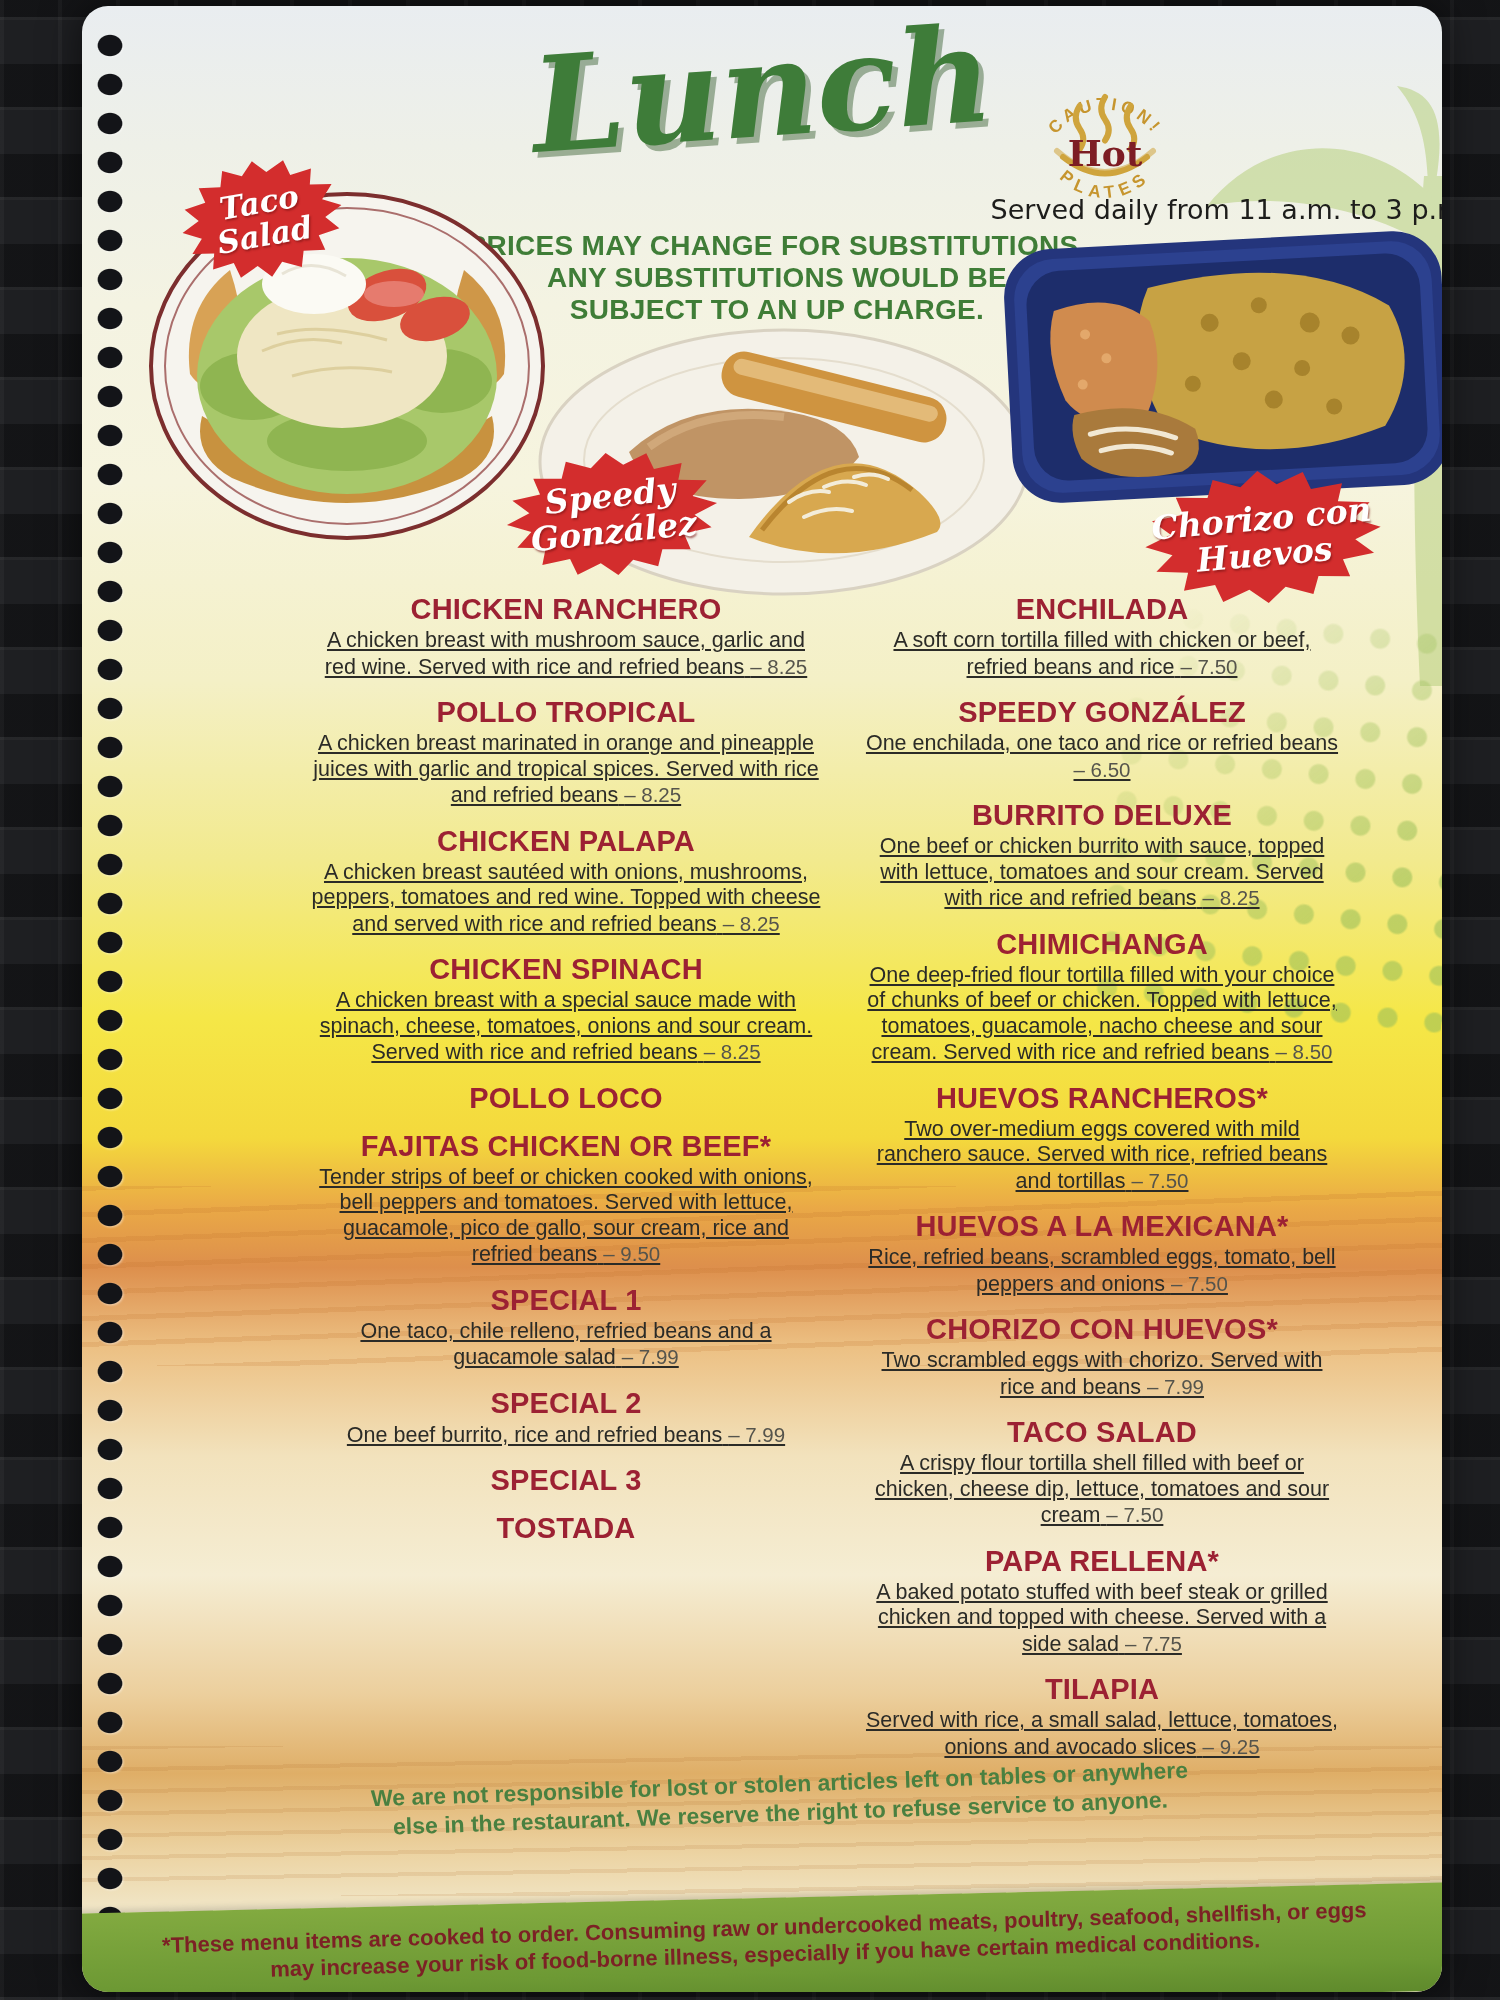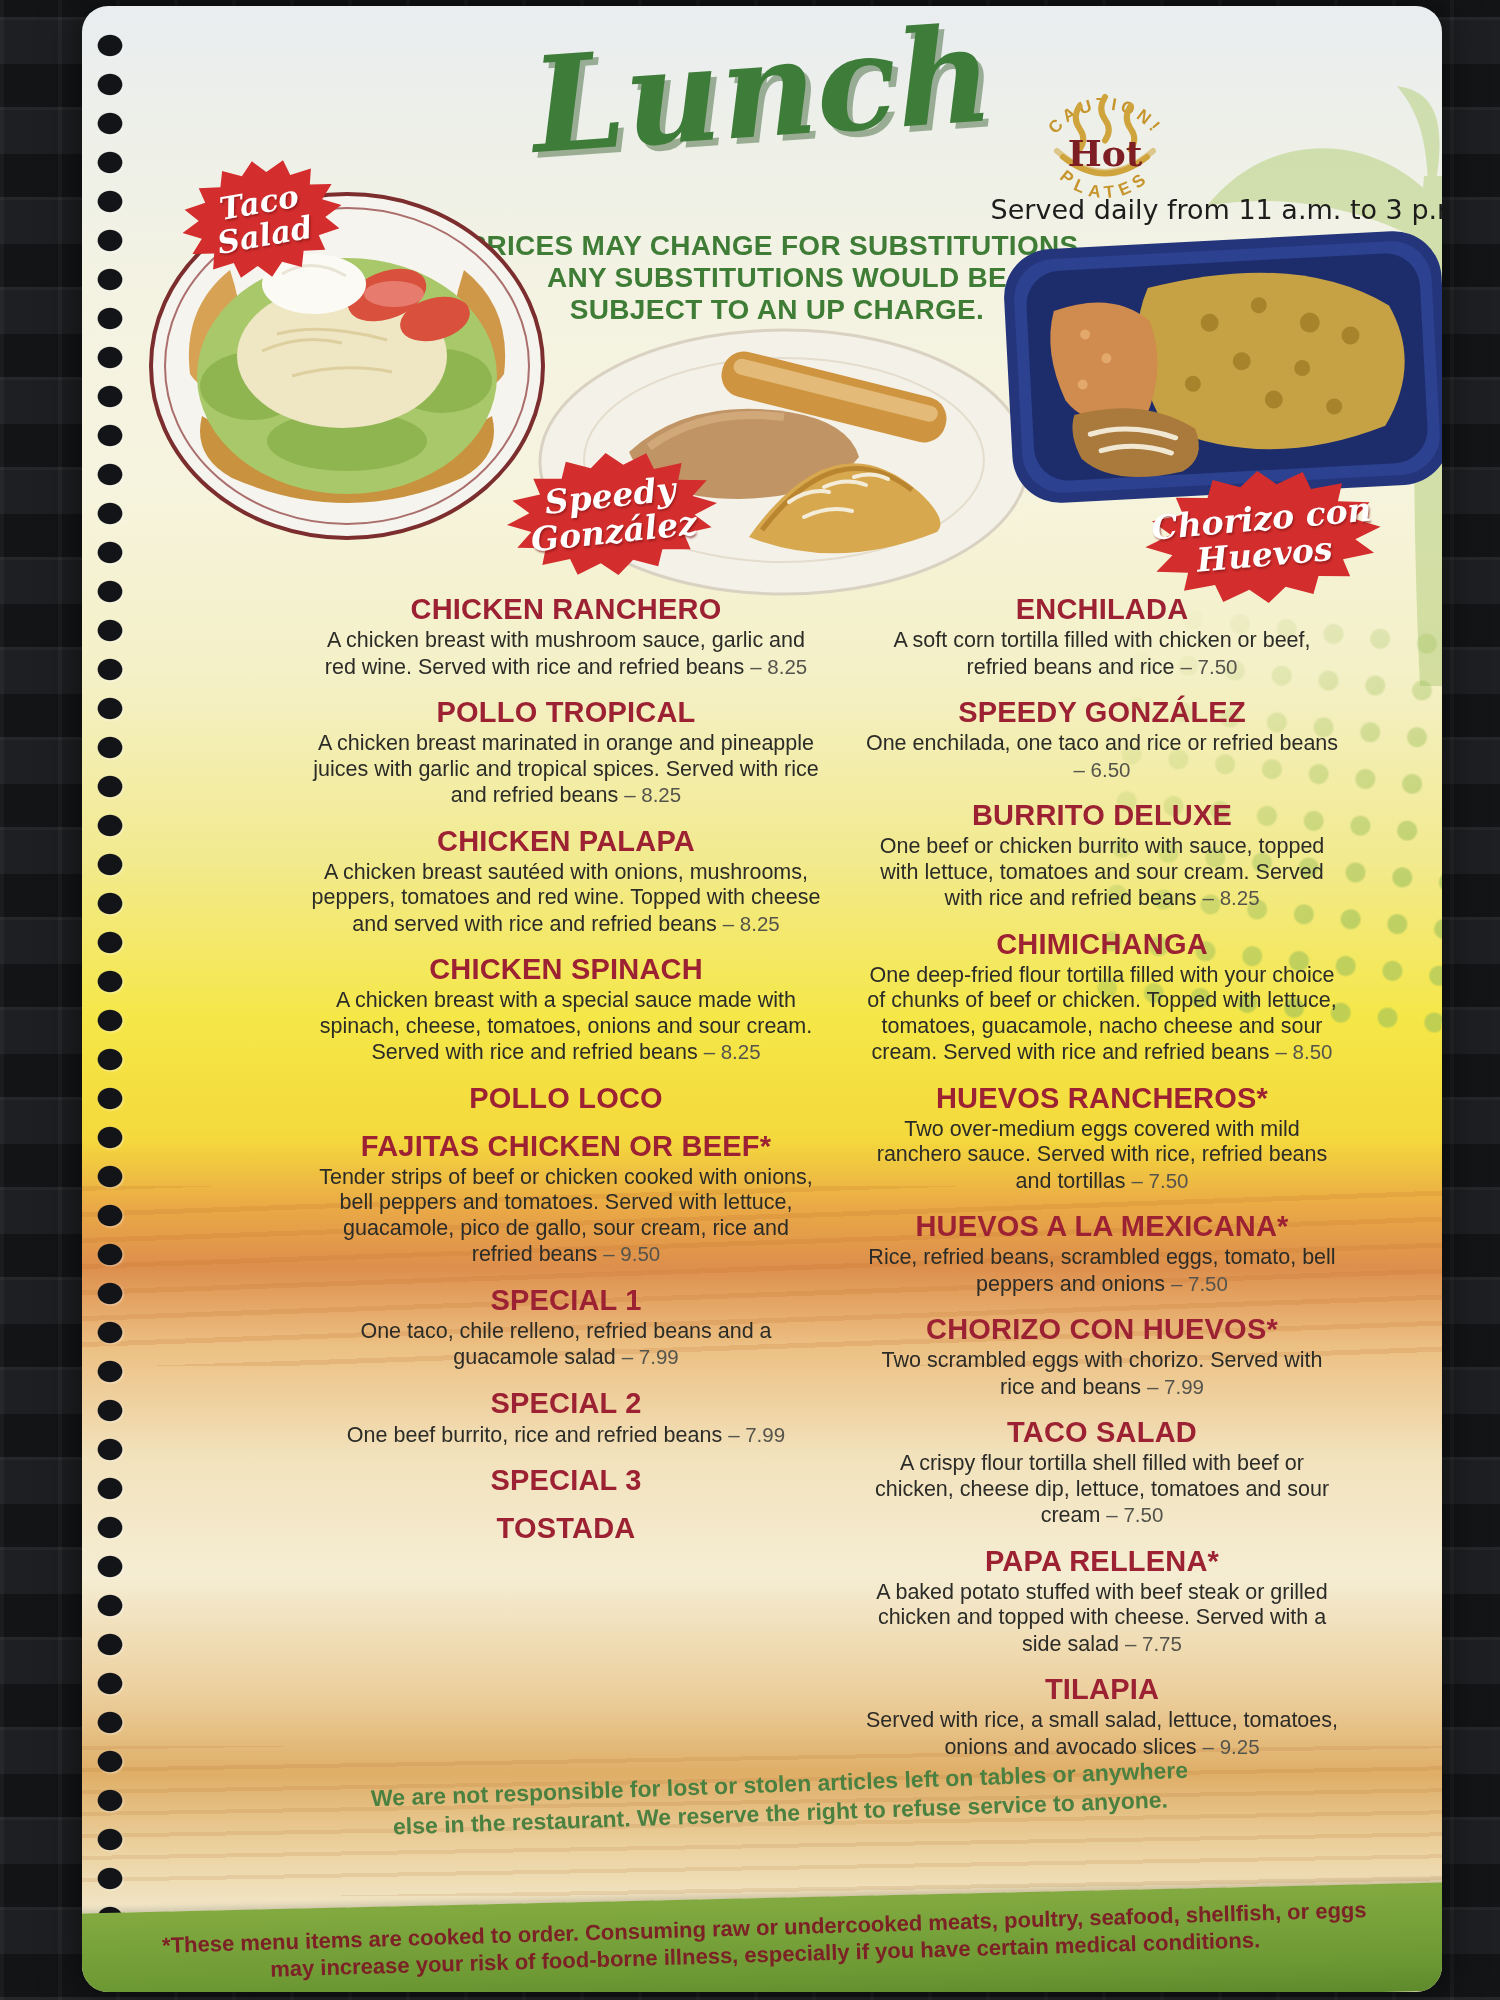--- a/index.html
+++ b/index.html
@@ -78,21 +78,21 @@
   .photo-chorizo{left:920px;top:226px;width:450px;height:270px;transform:rotate(-3deg);}
   
   .col{position:absolute;text-align:center;}
   .col-left{left:205px;top:588px;width:510px;margin-left:24px;}
   .col-right{left:782px;top:588px;width:476px;}
   .item{margin:0 0 17px 0;}
   .item-name{
     margin:0 0 3px 0;font-size:29px;line-height:31px;font-weight:700;
     color:#9c2133;letter-spacing:.2px;
   }
-  .item-desc{margin:0;font-size:21.5px;line-height:25.5px;color:#2b2b27;font-weight:500;}
+  .item-desc{margin:0;font-size:21.5px;line-height:25.5px;color:#2b2b27;font-weight:500;text-decoration:underline;}
   .price{color:#55544c;font-size:20.5px;white-space:nowrap;}
   
   .disclaimer{
     position:absolute;left:268px;top:1764px;width:860px;text-align:center;
     transform:rotate(-2deg);font-weight:700;font-size:23px;line-height:29px;color:#4a8040;
   }
   .band{
     position:absolute;left:-12px;bottom:-14px;width:1390px;height:108px;
     transform:rotate(-1.3deg);
     background:linear-gradient(180deg,#82aa40 0%,#6d9934 70%,#5f8a2c 100%);

